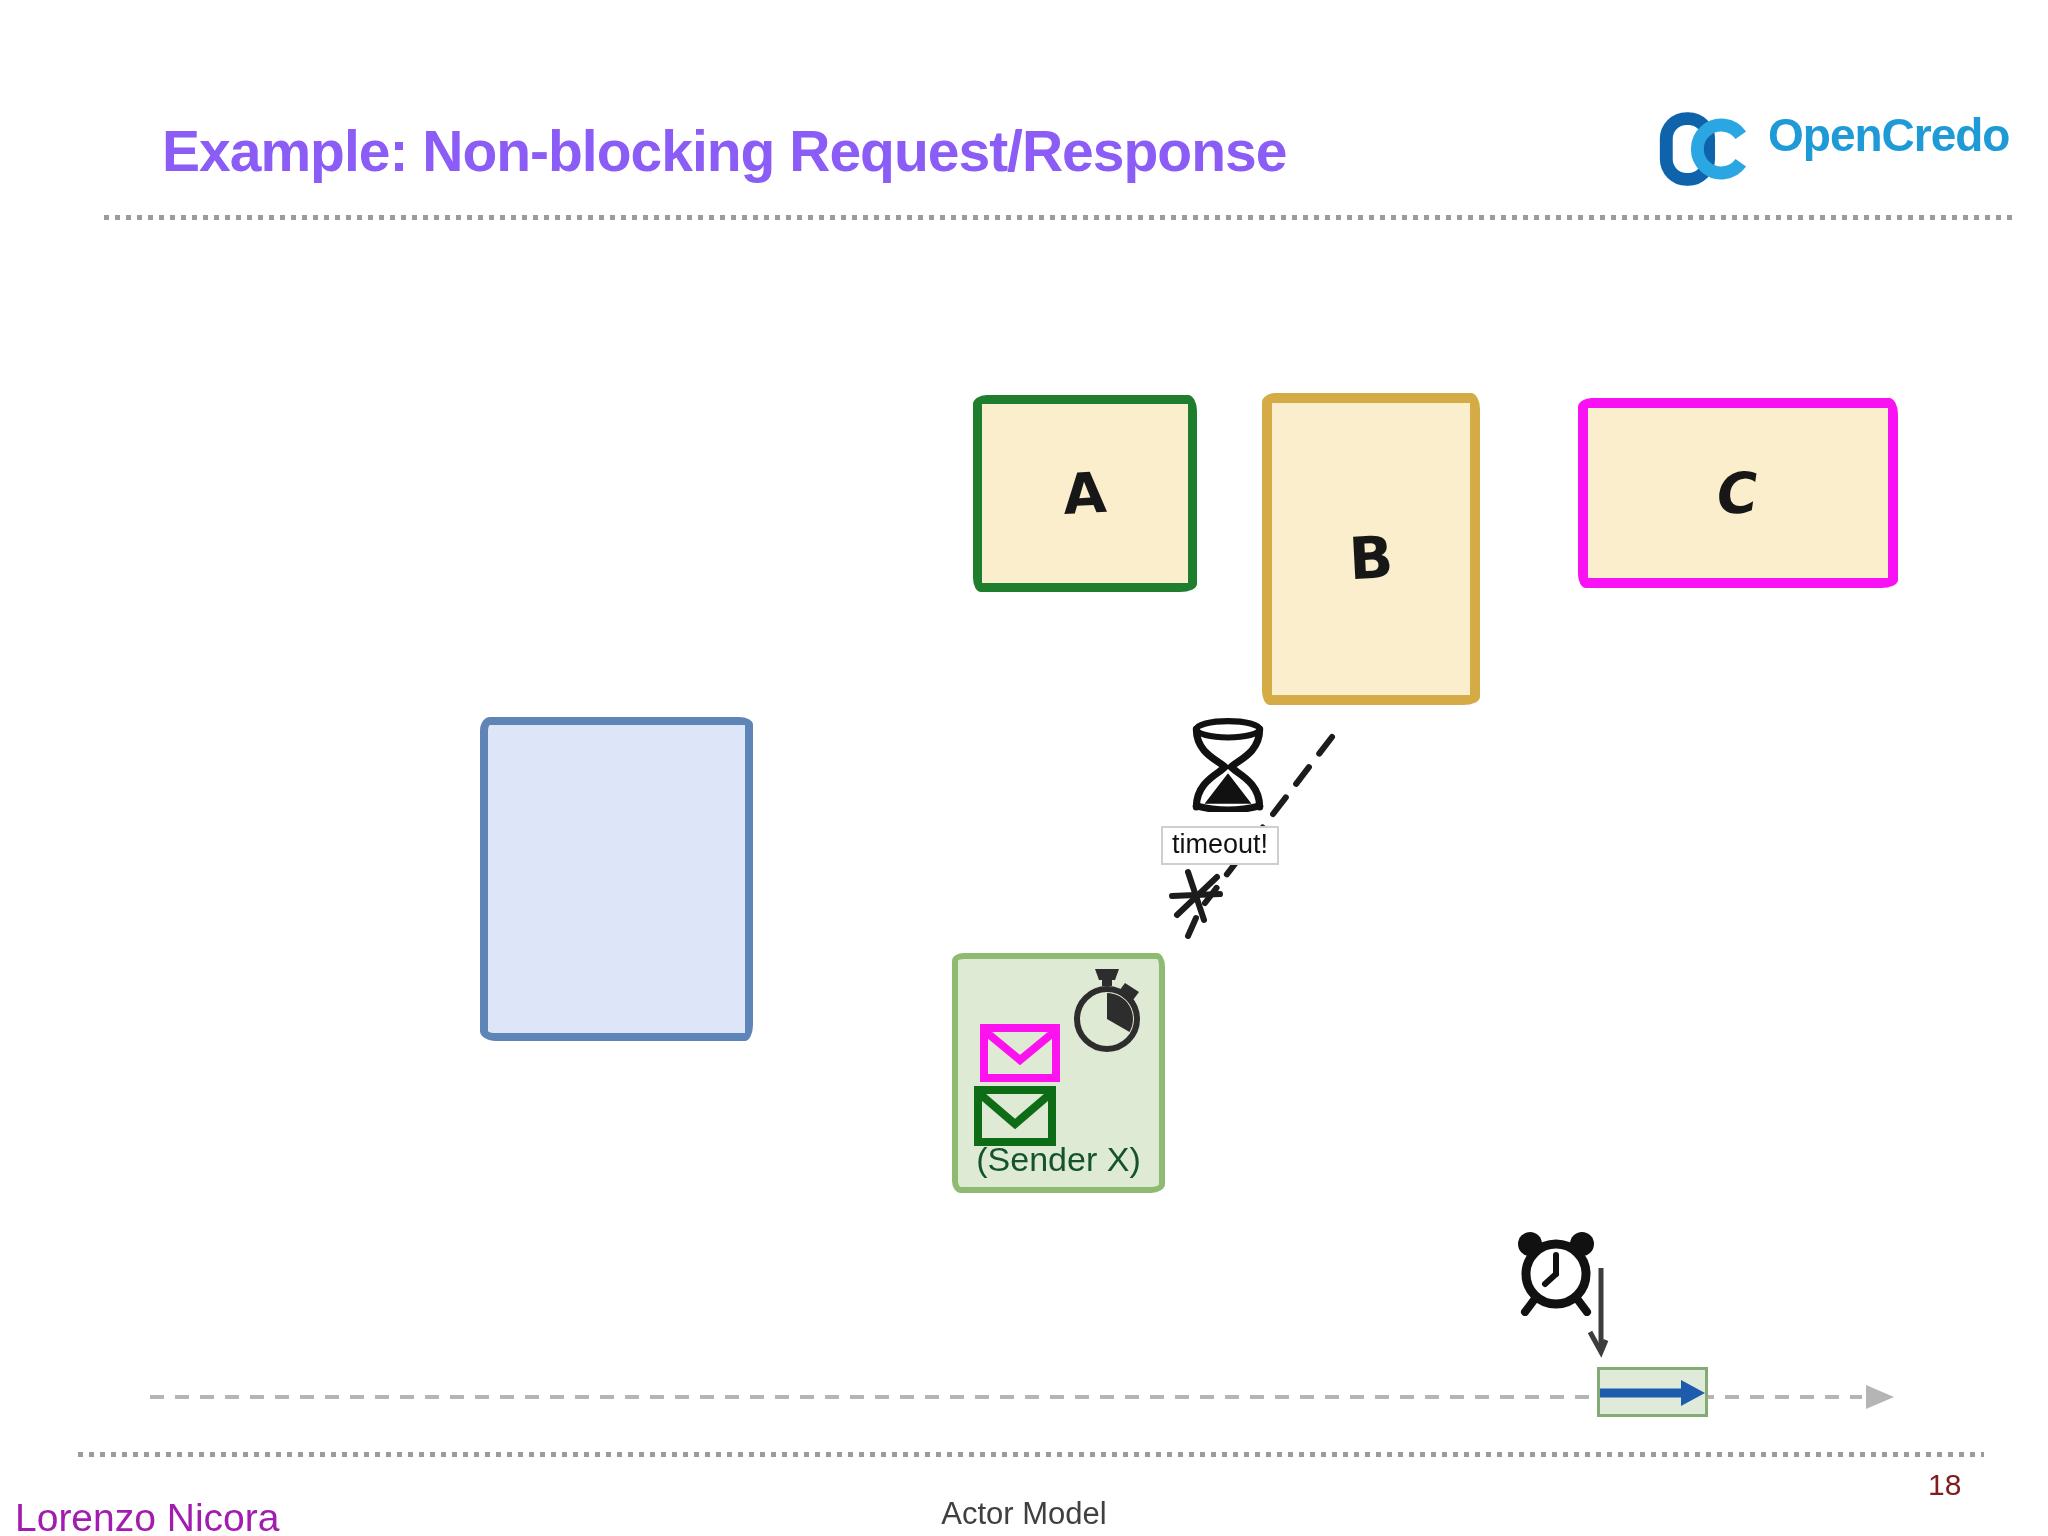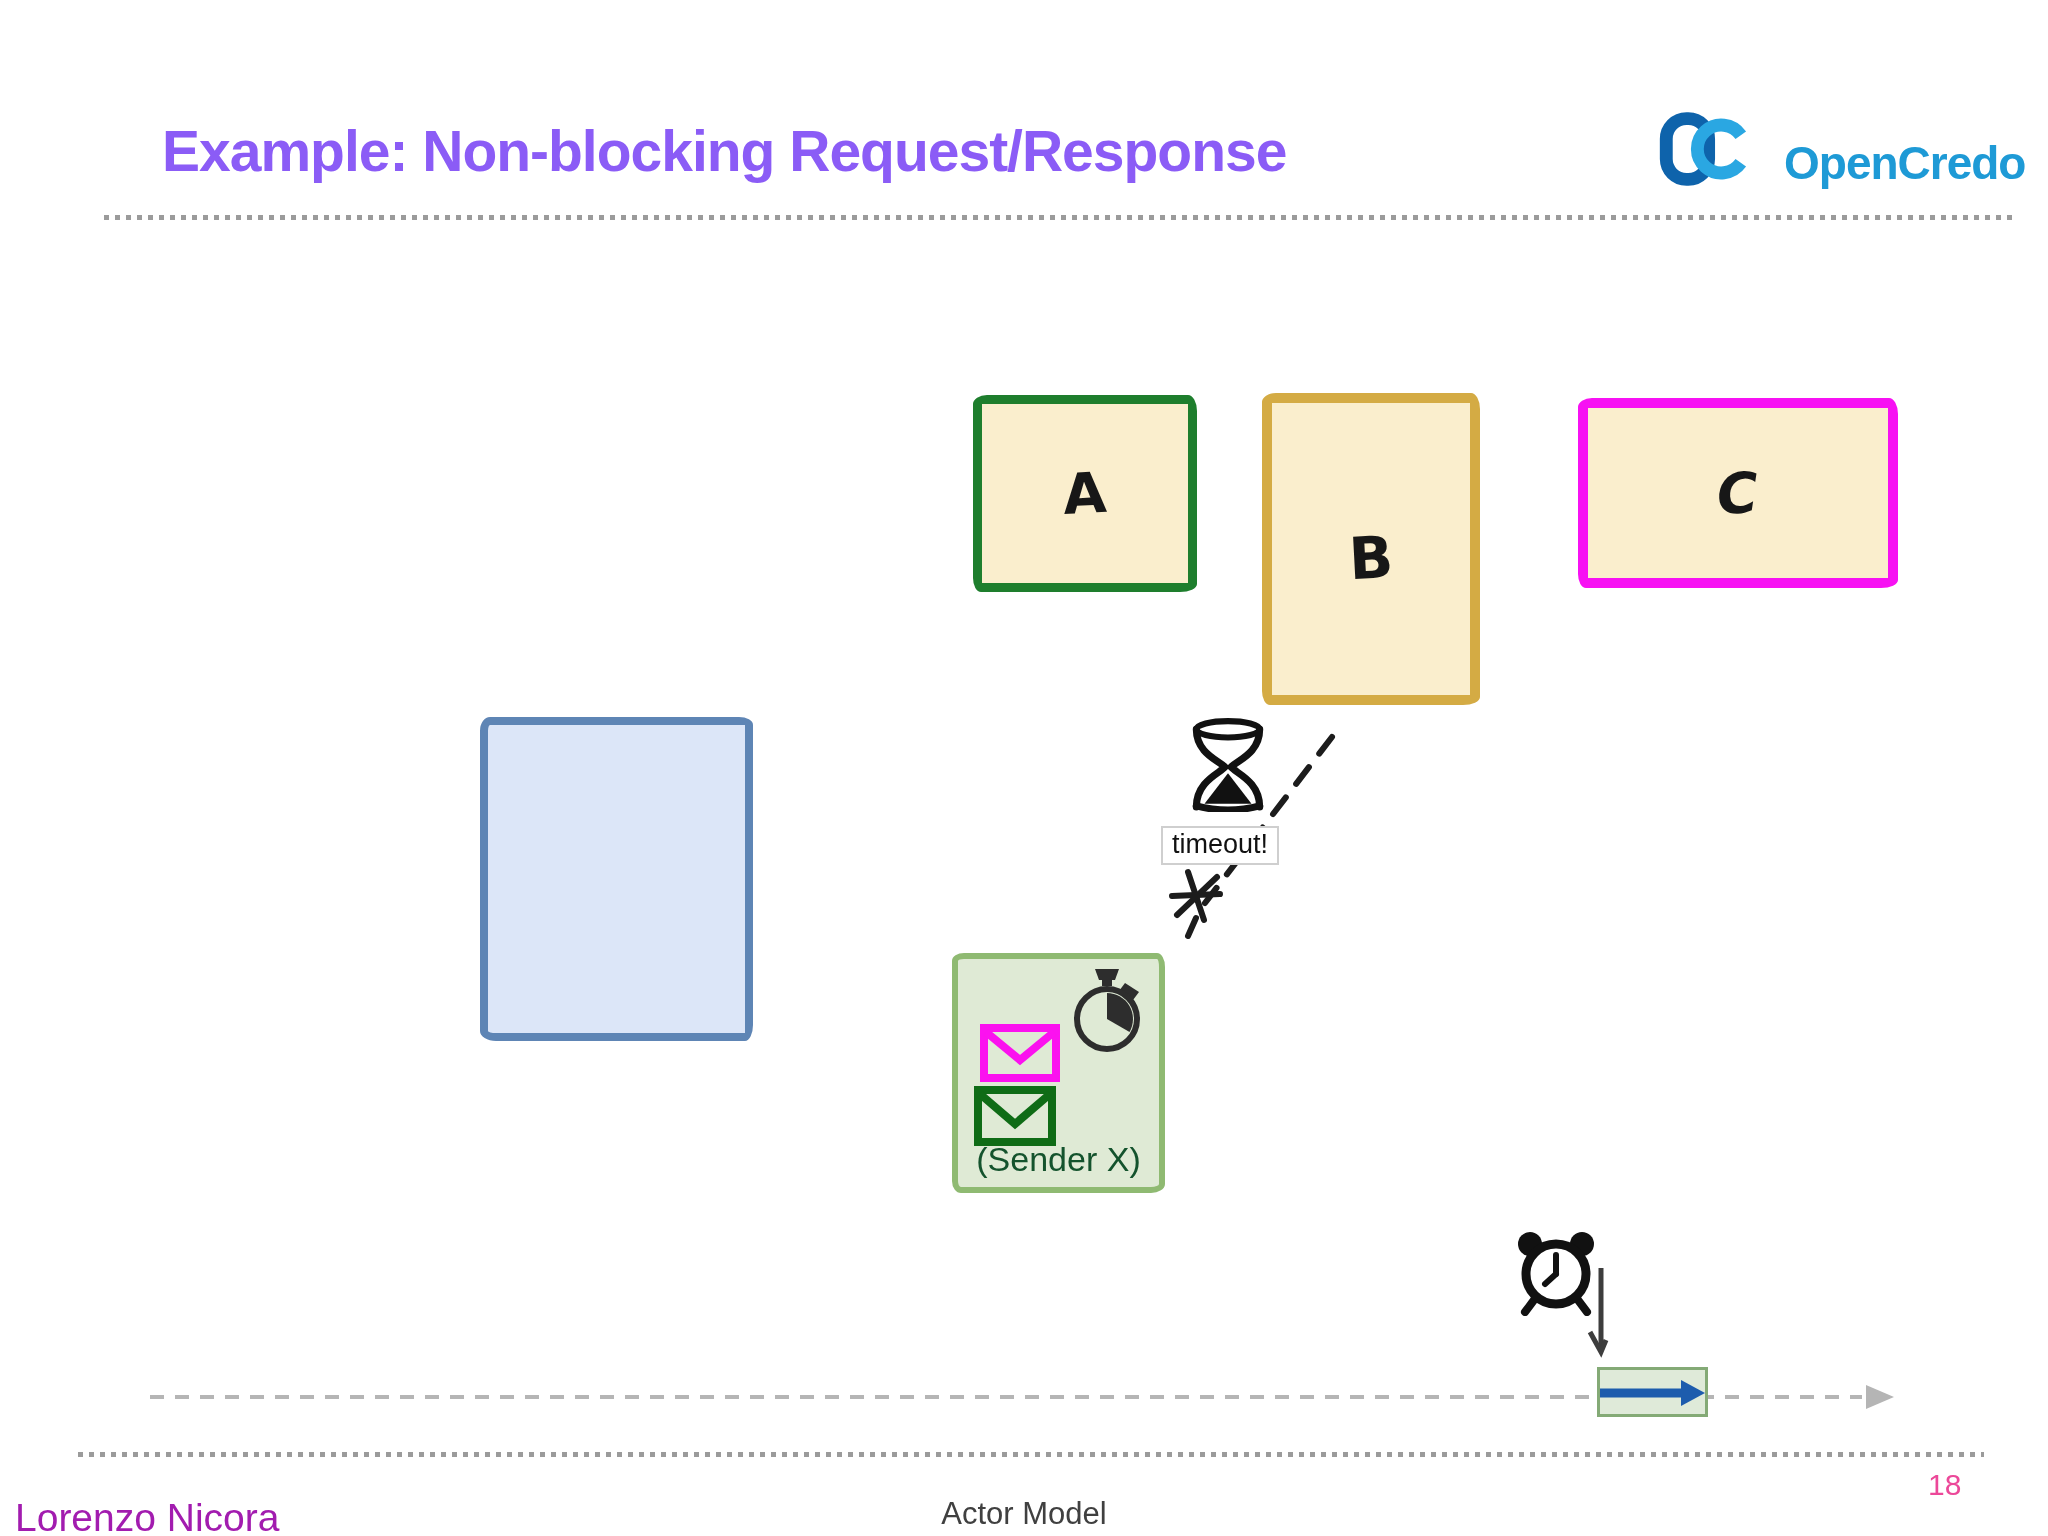--- a/index.html
+++ b/index.html
@@ -5,21 +5,21 @@
   html,body{margin:0;padding:0;}
   body{
     width:2048px;height:1536px;position:relative;background:#ffffff;overflow:hidden;
     font-family:"Liberation Sans", sans-serif;
   }
   
   .title{
     position:absolute;left:162px;top:118px;width:1480px;
     font-size:57px;font-weight:bold;color:#8b5cf6;letter-spacing:-1px;
   }
-  .logo{position:absolute;left:1658px;top:108px;display:flex;align-items:flex-end;gap:34px;}
+  .logo{position:absolute;left:1658px;top:108px;display:flex;align-items:flex-start;gap:18px;}
   .logo-text{font-size:46px;font-weight:bold;color:#1e9ad6;letter-spacing:-1px;}
   .dotted-rule{
     position:absolute;height:5px;
     background:repeating-linear-gradient(90deg,#9b9b9b 0 5px,transparent 5px 11px);
   }
   .rule-top{left:104px;top:215px;width:1908px;}
   .rule-bottom{left:78px;top:1452px;width:1906px;}
   
   .actor{
     position:absolute;box-sizing:border-box;background:#faeecd;
@@ -54,21 +54,21 @@
     border-radius:12px 8px 14px 9px / 8px 14px 9px 12px;z-index:2;
   }
   .sender-label{
     position:absolute;left:0;right:0;bottom:8px;text-align:center;
     font-size:34px;color:#14532d;
   }
   .icon-abs{position:absolute;z-index:2;}
   
   .footer-left{position:absolute;left:15px;top:1496px;font-size:39px;color:#a21caf;}
   .footer-center{position:absolute;left:0;right:0;top:1496px;text-align:center;font-size:31px;color:#404040;}
-  .page-number{position:absolute;left:1928px;top:1468px;font-size:30px;color:#ec4899;}
+  .page-number{position:absolute;left:1928px;top:1468px;font-size:30px;color:#7f1d1d;}
   svg{display:block;}
   .overlay{position:absolute;left:0;top:0;z-index:1;pointer-events:none;}
 </style>
 </head>
 <body>
 
 <div class="title">Example: Non-blocking Request/Response</div>
 
 <div class="logo">
   <span>

